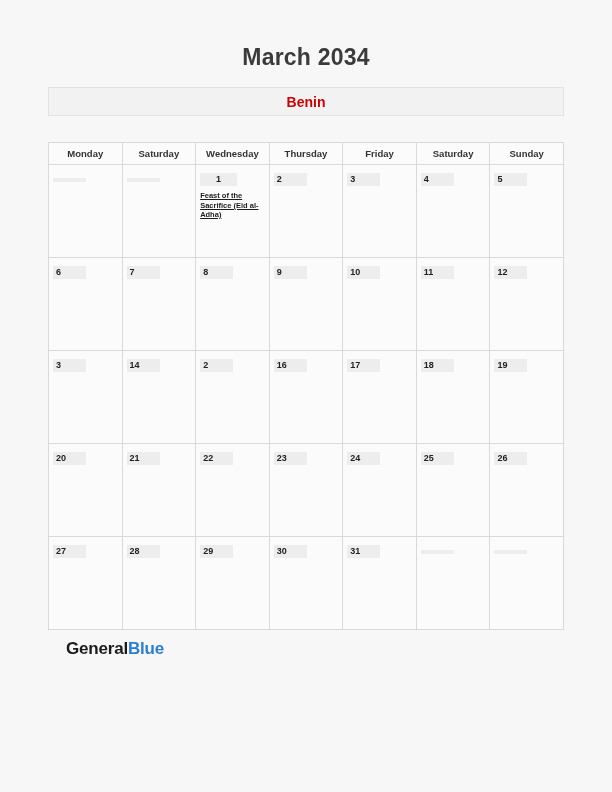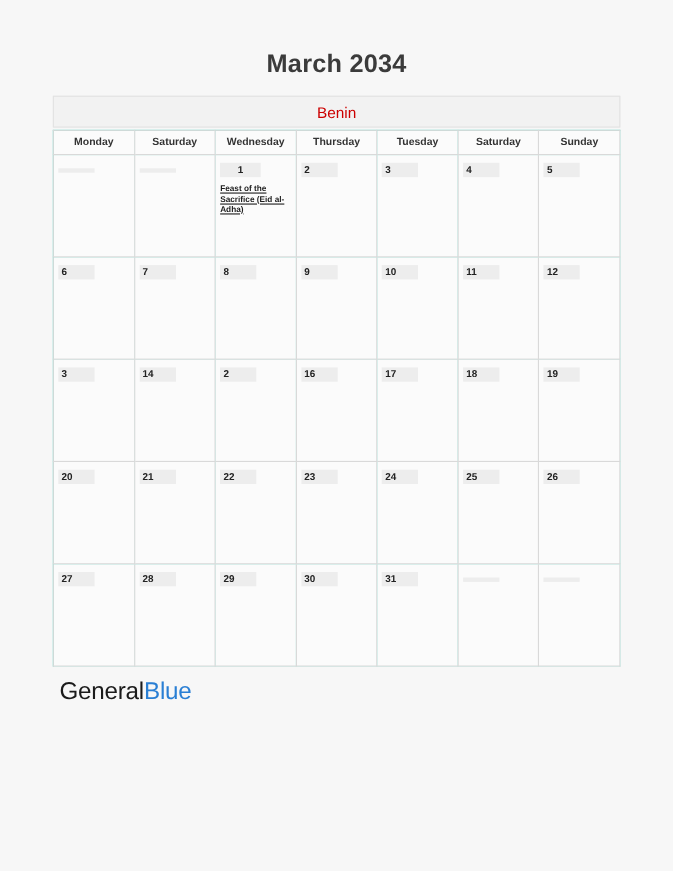--- a/index.html
+++ b/index.html
@@ -34,29 +34,29 @@
     margin-top: 16px;
     background: #f2f2f2;
     border: 1px solid #e2e2e2;
     height: 27px;
     display: flex;
     align-items: center;
     justify-content: center;
   }
   .country-band .country {
     color: #cc0000;
-    font-weight: normal;
+    font-weight: bold;
     font-size: 14px;
   }
   table.cal {
-    margin-top: 2px;
+    margin-top: 26px;
     width: 516px;
     border-collapse: collapse;
     table-layout: fixed;
-    background: #5eead4;
+    background: #15803d;
   }
   table.cal th {
     border: 1px solid #d9d9d9;
     height: 19px;
     font-size: 9.5px;
     font-weight: bold;
     color: #333;
     background: #fbfbfb;
     text-align: center;
     font-weight: normal;
@@ -111,23 +111,24 @@
     margin-top: 9px;
     padding-left: 6px;
   }
   .powered {
     font-size: 8px;
     color: #6d6d6d;
     letter-spacing: 0.2px;
     margin-bottom: 1px;
   }
   .brand {
-    font-size: 22px;
-    font-weight: normal;
+    font-size: 17px;
+    font-weight: bold;
     letter-spacing: -0.2px;
+    margin-left: 12px;
   }
   .brand .general { color: #1b1b1b; }
   .brand .blue { color: #2a7fd4; }
 </style>
 </head>
 <body>
 
 <div class="page">
 
   <div class="title">March 2034</div>
@@ -136,21 +137,21 @@
     <span class="country">Benin</span>
   </div>
 
   <table class="cal">
     <thead>
       <tr>
         <th><span>Monday</span></th>
         <th><span>Saturday</span></th>
         <th><span>Wednesday</span></th>
         <th><span>Thursday</span></th>
-        <th><span>Tuesday</span></th>
+        <th><span>Friday</span></th>
         <th><span>Saturday</span></th>
         <th><span>Sunday</span></th>
       </tr>
     </thead>
     <tbody>
 
       <tr class="week-row">
         <td>
           <div class="cell">
             <span class="daynum empty"></span>

